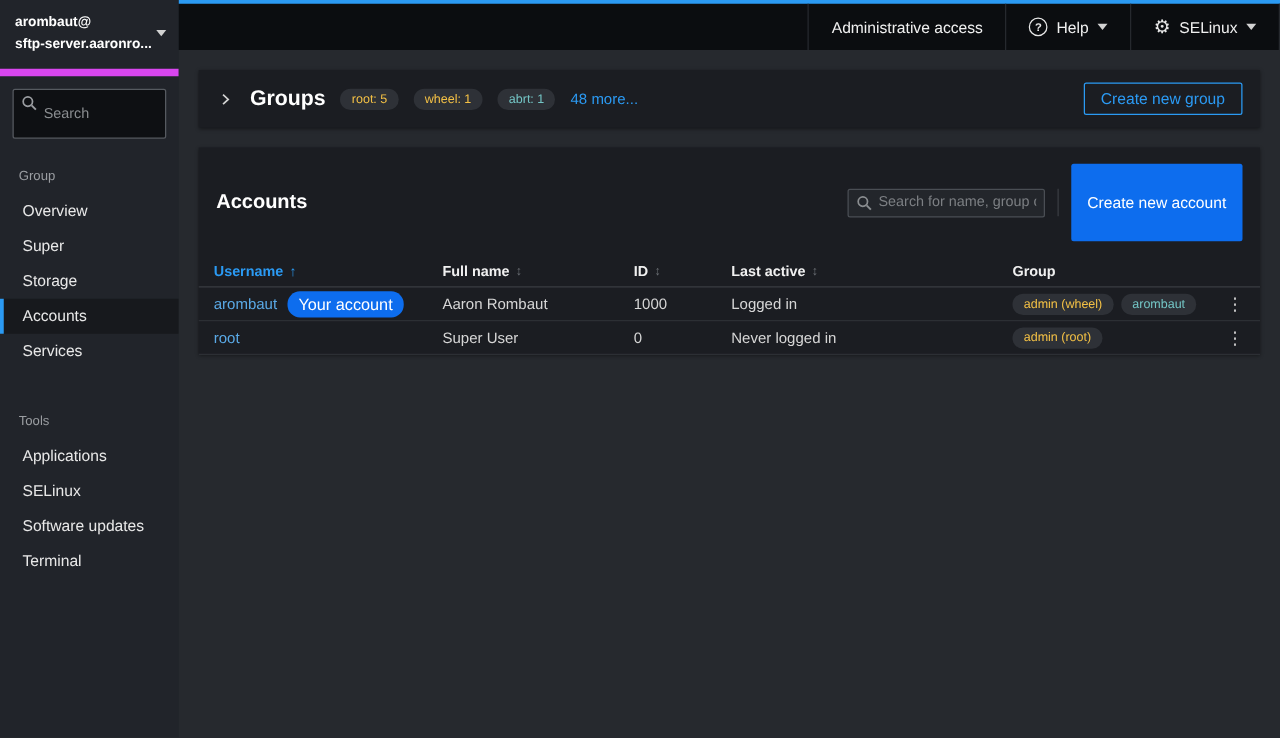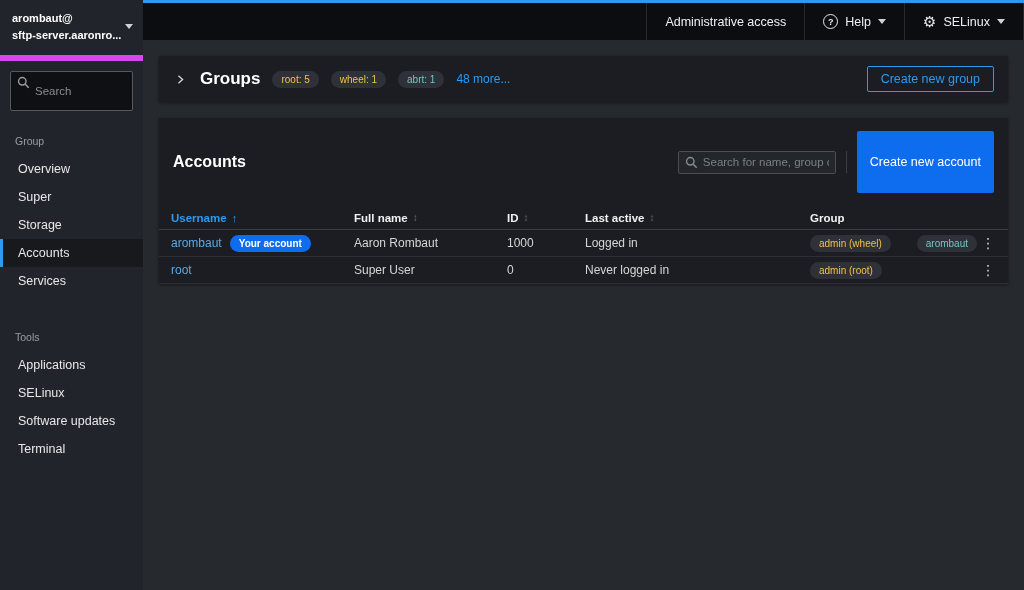--- a/index.html
+++ b/index.html
@@ -70,22 +70,22 @@
   
   .tbl-row{display:grid;grid-template-columns:183px 153px 78px 225px 167px 1fr;align-items:center;padding:0 12px;}
   .tbl-head{height:24px;border-bottom:1px solid #3a3d42;font-size:11.5px;font-weight:bold;color:#f0f0f0;}
   .th{display:flex;align-items:center;gap:5px;cursor:pointer;}
   .th.sorted{color:var(--accent);}
   .sort-arrow{color:var(--accent);font-size:11px;}
   .sort-idle{color:#6a6e73;font-size:10px;}
   .tbl-body .tbl-row{height:27px;border-bottom:1px solid #2c2f34;font-size:12px;color:#d6d6d6;}
   .cell-user{display:flex;align-items:center;gap:8px;}
   .user-link{color:var(--link);text-decoration:none;cursor:pointer;font-size:12px;}
-  .badge-blue{background:var(--primary-btn);color:#fff;font-size:10px;font-weight:bold;border-radius:10px;padding:3px 9px;}
-  .cell-groups{display:flex;align-items:center;gap:6px;justify-content:space-between;}
+  .badge-blue{background:var(--primary-btn);color:#fff;font-size:13px;font-weight:normal;border-radius:10px;padding:3px 9px;}
+  .cell-groups{display:flex;align-items:center;gap:6px;}
   .kebab{background:none;border:none;color:#d2d2d2;font-size:14px;cursor:pointer;justify-self:center;line-height:1;padding:2px 4px;}
   svg.icon{display:block;}
 </style>
 </head>
 <body>
 
 <div class="app">
 
   <nav class="sidebar">
     <div class="sb-user">

